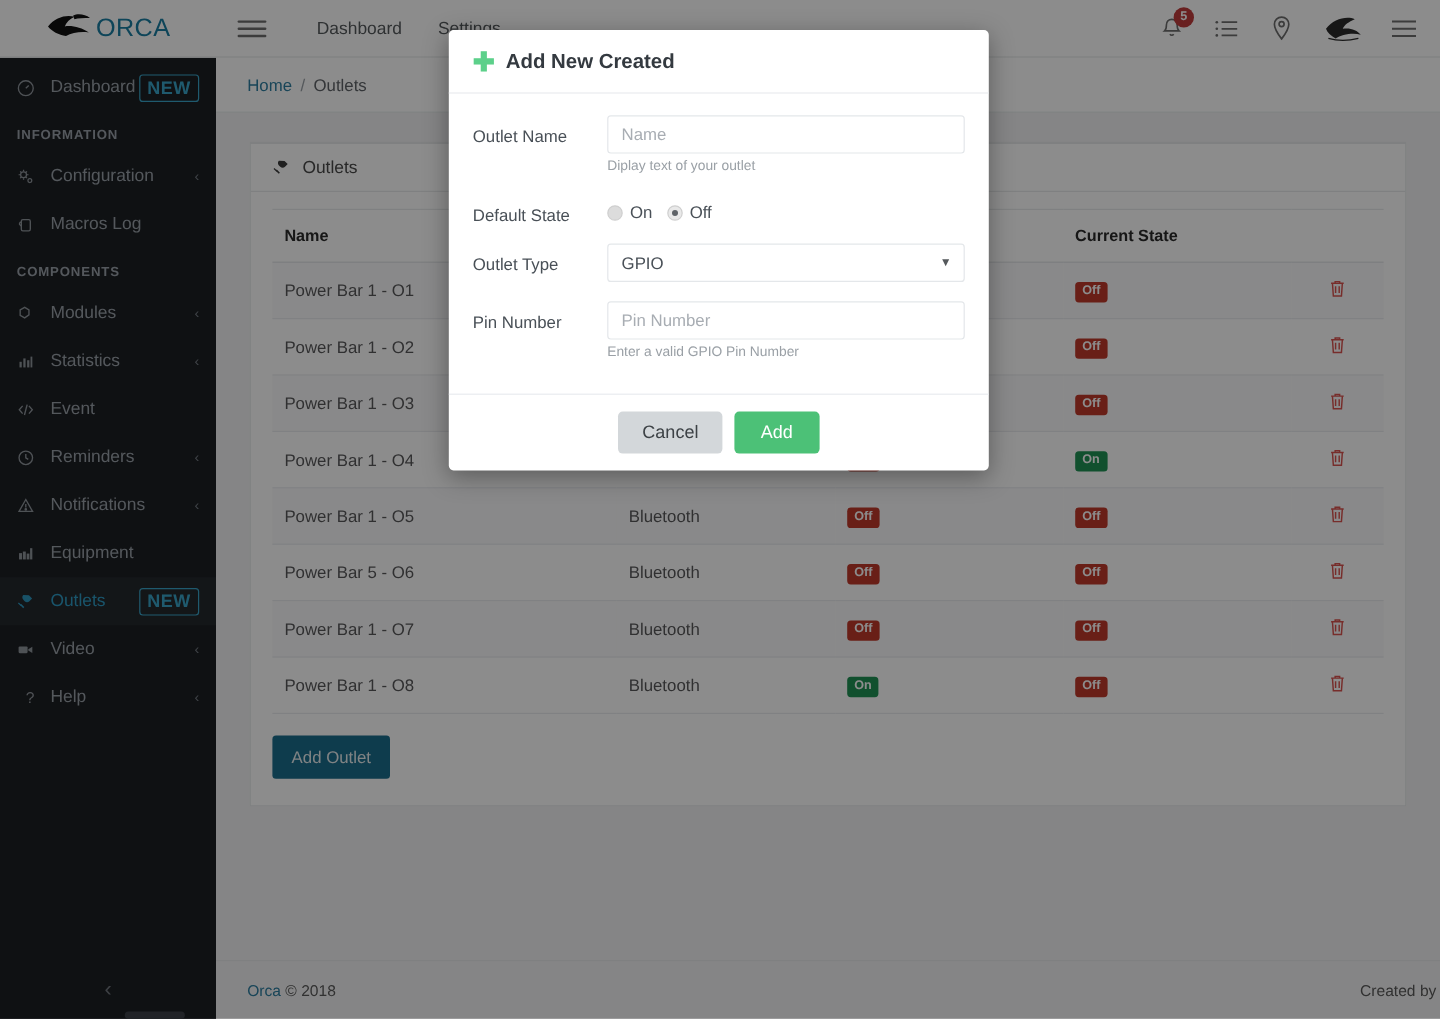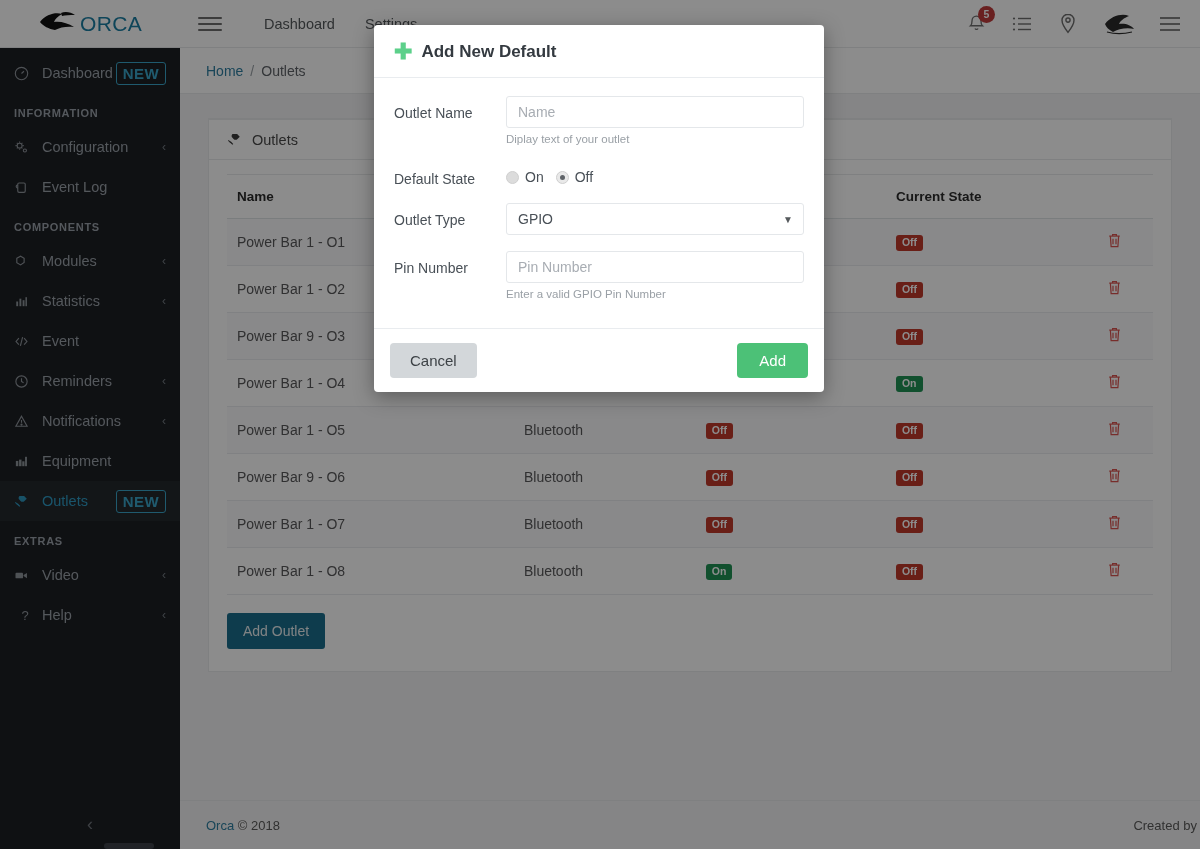--- a/index.html
+++ b/index.html
@@ -241,21 +241,21 @@
     display: inline-block; position: relative;
   }
   .radio-opt.sel .radio-dot { background: #e9e9e9; }
   .radio-opt.sel .radio-dot::after {
     content: ""; position: absolute; left: 3px; top: 3px;
     width: 5px; height: 5px; border-radius: 50%; background: #5f6368;
   }
   .radio-label { font-size: 14px; color: #495057; }
   .modal-foot {
     border-top: 1px solid #e9ecef;
-    padding: 14px 16px; display: flex; justify-content: space-between; gap: 10px;
+    padding: 14px 16px; display: flex; justify-content: center; gap: 10px;
   }
   .btn-cancel {
     background: #d3d7da; color: #3d4246; border: none;
     border-radius: 4px; padding: 9px 20px; font-size: 15px;
     cursor: pointer; font-family: inherit;
   }
   .btn-add {
     background: #4cc177; color: #ffffff; border: none;
     border-radius: 4px; padding: 9px 22px; font-size: 15px;
     cursor: pointer; font-family: inherit;
@@ -350,21 +350,21 @@
       <span class="side-chevron">‹</span>
     </div>
 
     <div class="side-item">
       <span class="side-ic">
         <svg width="15" height="15" viewBox="0 0 16 16" fill="none" stroke="currentColor" stroke-width="1.2">
           <rect x="4" y="3.2" width="8" height="10" rx="1.4"></rect>
             <path d="M4 5.4 C2.4 5.4 1.8 7 3 8 L4 9"></path>
         </svg>
       </span>
-      <span class="side-label">Event Log</span>
+      <span class="side-label">Macros Log</span>
     </div>
 
     <div class="side-heading">COMPONENTS</div>
 
     <div class="side-item">
       <span class="side-ic">
         <svg width="15" height="15" viewBox="0 0 16 16" fill="none" stroke="currentColor" stroke-width="1.2">
           <path d="M3 4.5 L7 2.3 L10.8 4.6 L10.8 9 L7 11.6 L3 9.3 Z"></path>
         </svg>
       </span>
@@ -436,21 +436,20 @@
         <svg width="15" height="15" viewBox="0 0 16 16" fill="currentColor">
           <path d="M10.8 2.2 L13.6 5 L11.2 7.4 C10 8.6 8.2 8.6 7 7.4 L5.8 6.2 C4.6 5 4.6 3.2 5.8 2 Z" opacity=".95"></path>
           <path d="M3.4 10.4 L6.2 13.2" stroke="currentColor" stroke-width="1.4"></path>
           <path d="M1.4 9 L4 11.4" stroke="currentColor" stroke-width="1.1"></path>
         </svg>
       </span>
       <span class="side-label">Outlets</span>
       <span class="side-new">NEW</span>
     </div>
 
-    <div class="side-heading">EXTRAS</div>
 
     <div class="side-item">
       <span class="side-ic">
         <svg width="15" height="15" viewBox="0 0 16 16" fill="currentColor">
           <rect x="1.6" y="5" width="8" height="6" rx="1"></rect>
             <path d="M10.2 7.4 L13.8 5.2 V10.8 L10.2 8.6 Z"></path>
         </svg>
       </span>
       <span class="side-label">Video</span>
       <span class="side-chevron">‹</span>
@@ -523,21 +522,21 @@
                     <svg width="15" height="17" viewBox="0 0 16 18" fill="none" stroke="currentColor" stroke-width="1.3">
                       <path d="M2.4 4.3 H13.6"></path>
                       <path d="M6 4.3 V2.8 H10 V4.3"></path>
                       <path d="M3.6 4.3 L4.4 15.6 H11.6 L12.4 4.3"></path>
                       <path d="M6.4 7 V13"></path>
                       <path d="M9.6 7 V13"></path>
                     </svg>
                   </span></td>
               </tr>
               <tr>
-                <td class="c-name">Power Bar 9 - O3</td>
+                <td class="c-name">Power Bar 1 - O3</td>
                 <td class="c-type">Bluetooth</td>
                 <td class="c-def"><span class="pill off">Off</span></td>
                 <td class="c-cur"><span class="pill off">Off</span></td>
                 <td class="c-act"><span class="trash">
                     <svg width="15" height="17" viewBox="0 0 16 18" fill="none" stroke="currentColor" stroke-width="1.3">
                       <path d="M2.4 4.3 H13.6"></path>
                       <path d="M6 4.3 V2.8 H10 V4.3"></path>
                       <path d="M3.6 4.3 L4.4 15.6 H11.6 L12.4 4.3"></path>
                       <path d="M6.4 7 V13"></path>
                       <path d="M9.6 7 V13"></path>
@@ -568,21 +567,21 @@
                     <svg width="15" height="17" viewBox="0 0 16 18" fill="none" stroke="currentColor" stroke-width="1.3">
                       <path d="M2.4 4.3 H13.6"></path>
                       <path d="M6 4.3 V2.8 H10 V4.3"></path>
                       <path d="M3.6 4.3 L4.4 15.6 H11.6 L12.4 4.3"></path>
                       <path d="M6.4 7 V13"></path>
                       <path d="M9.6 7 V13"></path>
                     </svg>
                   </span></td>
               </tr>
               <tr>
-                <td class="c-name">Power Bar 9 - O6</td>
+                <td class="c-name">Power Bar 5 - O6</td>
                 <td class="c-type">Bluetooth</td>
                 <td class="c-def"><span class="pill off">Off</span></td>
                 <td class="c-cur"><span class="pill off">Off</span></td>
                 <td class="c-act"><span class="trash">
                     <svg width="15" height="17" viewBox="0 0 16 18" fill="none" stroke="currentColor" stroke-width="1.3">
                       <path d="M2.4 4.3 H13.6"></path>
                       <path d="M6 4.3 V2.8 H10 V4.3"></path>
                       <path d="M3.6 4.3 L4.4 15.6 H11.6 L12.4 4.3"></path>
                       <path d="M6.4 7 V13"></path>
                       <path d="M9.6 7 V13"></path>
@@ -630,21 +629,21 @@
       <span><a class="f-link">Orca</a><span> © 2018</span></span>
       <span class="right"><span>Created by </span><a class="f-link">Bhcmoney</a></span>
     </div>
   </div>
 
   <div id="backdrop"></div>
 
   <div id="modal">
     <div class="modal-head">
       <span class="plus-icon">✚</span>
-      <span class="modal-title">Add New Default</span>
+      <span class="modal-title">Add New Created</span>
     </div>
     <div class="modal-body">
 
       <div class="form-row">
         <div class="form-label">Outlet Name</div>
         <div class="form-field">
           <input class="inp" type="text" placeholder="Name" style="">
           <div class="help">Diplay text of your outlet</div>
         </div>
       </div>

